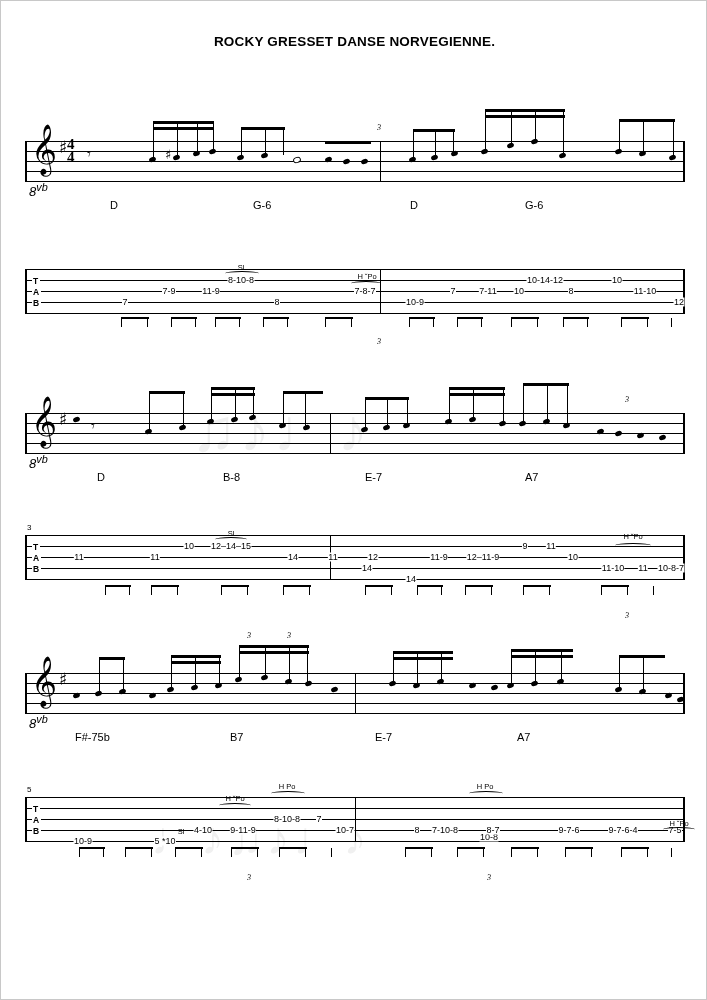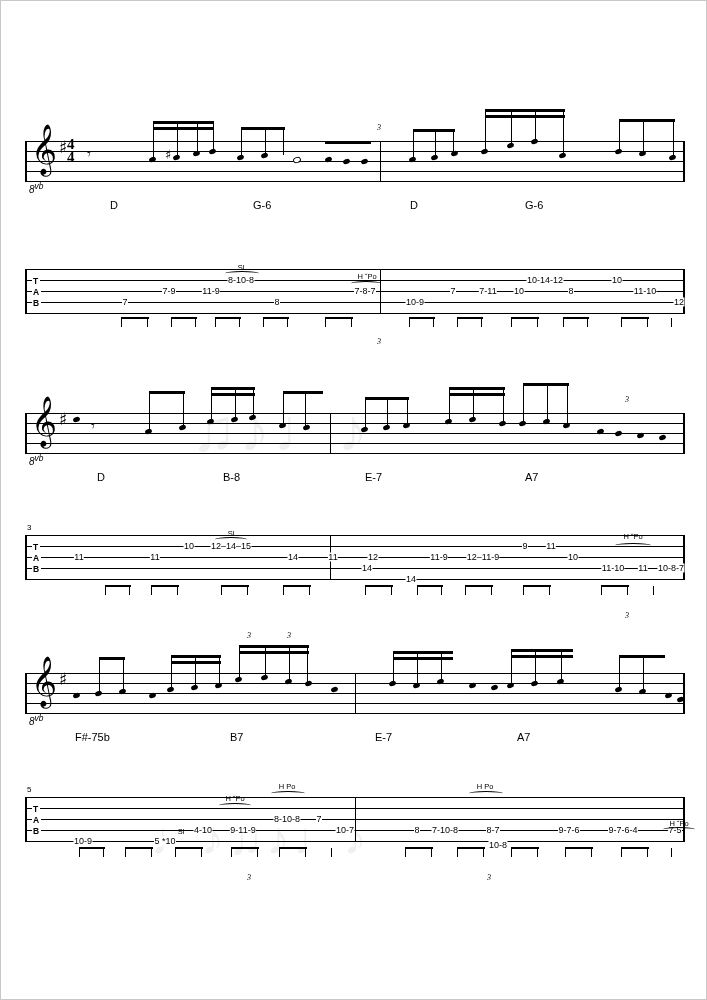--- a/index.html
+++ b/index.html
@@ -76,21 +76,21 @@
     top: -14px;
     font-size: 44px;
     line-height: 44px;
     font-family: "DejaVu Sans", sans-serif;
     color: #000;
   }
   .ottava {
     position: absolute;
     left: 4px;
     top: 40px;
-    font-size: 10px;
+    font-size: 13px;
     font-style: italic;
     color: #000;
   }
   .timesig {
     position: absolute;
     left: 42px;
     top: -3px;
     font-size: 15px;
     font-weight: bold;
     line-height: 13px;
@@ -225,20 +225,21 @@
   }
 </style>
 </head>
 <body>
 
 <div class="page">
 
   <div class="watermark" style="left:190px; top:395px;">♫♪♩♪</div>
   <div class="watermark" style="left:150px; top:810px; font-size:46px;">♩♪♫♪♩♪</div>
 
+  <div class="title">ROCKY GRESSET DANSE NORVEGIENNE.</div>
 
   <div class="system" style="top:140px;">
 
     <div class="staff" style="top:0px;">
       <div class="line l0"></div>
       <div class="line l1"></div>
       <div class="line l2"></div>
       <div class="line l3"></div>
       <div class="line l4"></div>
       <div class="bar-end" style="left:0px;"></div>
@@ -628,21 +629,21 @@
 
       <div class="fret" style="left:58px; top:44px;">10‑9</div>
       <div class="fret" style="left:140px; top:44px;">5 *10</div>
       <div class="fret" style="left:218px; top:33px;">9‑11‑9</div>
       <div class="fret" style="left:178px; top:33px;">4‑10</div>
       <div class="fret" style="left:262px; top:22px;">8‑10‑8</div>
       <div class="fret" style="left:294px; top:22px;">7</div>
       <div class="fret" style="left:320px; top:33px;">10‑7</div>
       <div class="fret" style="left:420px; top:33px;">7‑10‑8</div>
       <div class="fret" style="left:392px; top:33px;">8</div>
-      <div class="fret" style="left:464px; top:48px;margin-left:9px;">10‑8</div>
+      <div class="fret" style="left:464px; top:40px;">10‑8</div>
       <div class="fret" style="left:468px; top:33px;">8‑7</div>
       <div class="fret" style="left:544px; top:33px;">9‑7‑6</div>
       <div class="fret" style="left:598px; top:33px;">9‑7‑6‑4</div>
       <div class="fret" style="left:650px; top:33px;">7‑5</div>
 
       <div class="artic" style="left:262px; top:-15px;">H  Po</div>
       <div class="slurmark" style="left:246px; top:-6px; width:34px;"></div>
       <div class="artic" style="left:210px; top:-3px;">H ˘Po</div>
       <div class="slurmark" style="left:194px; top:6px; width:32px;"></div>
       <div class="artic" style="left:156px; top:30px;">Sl</div>

